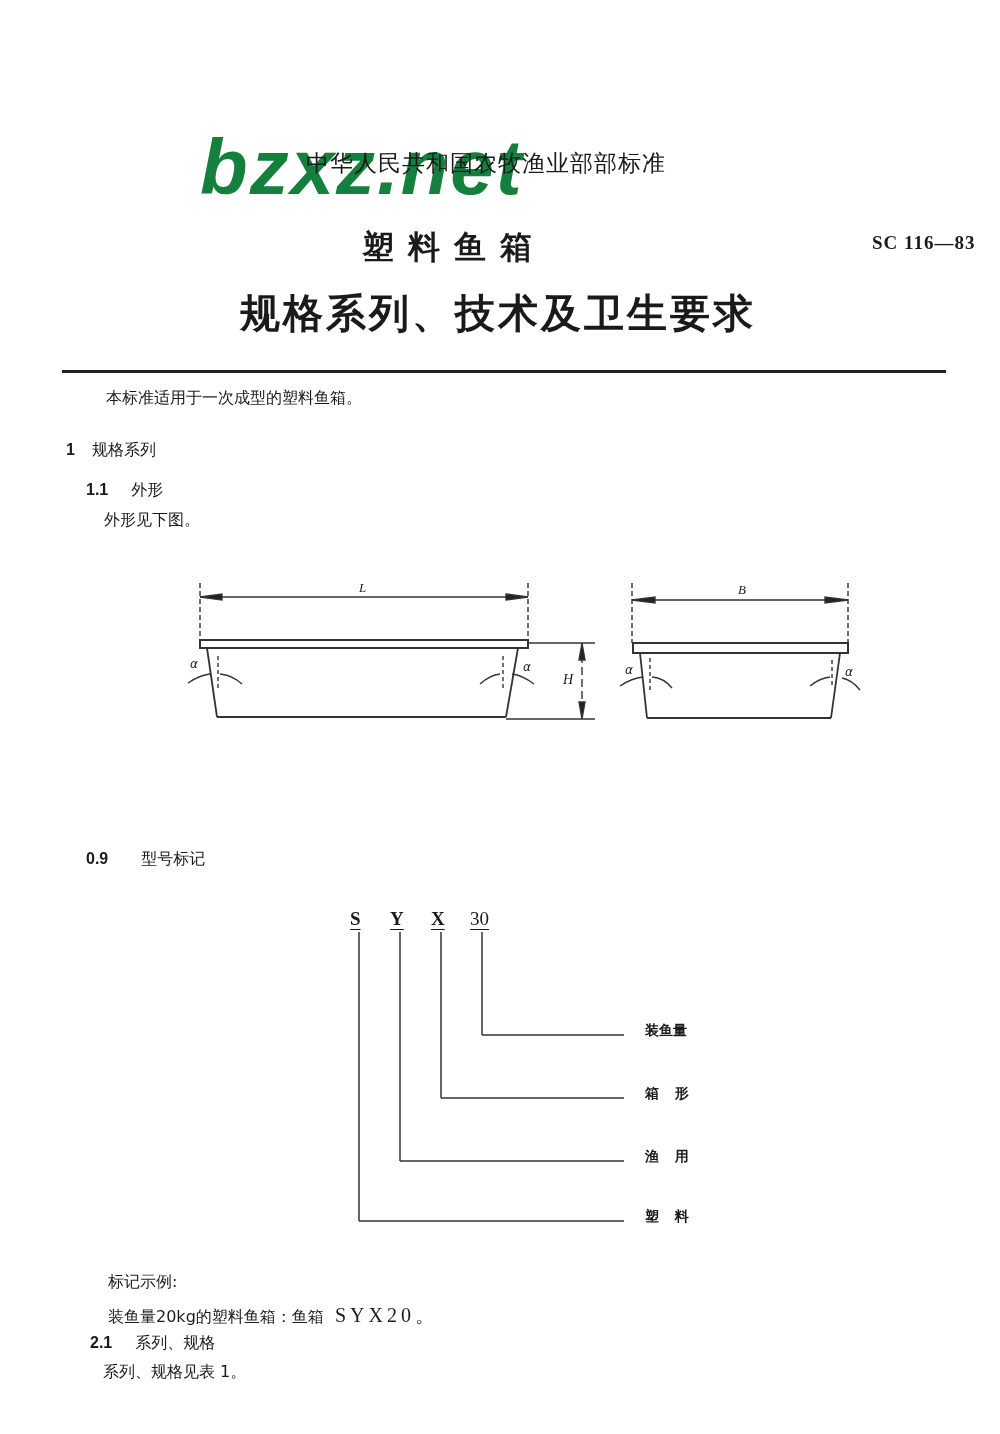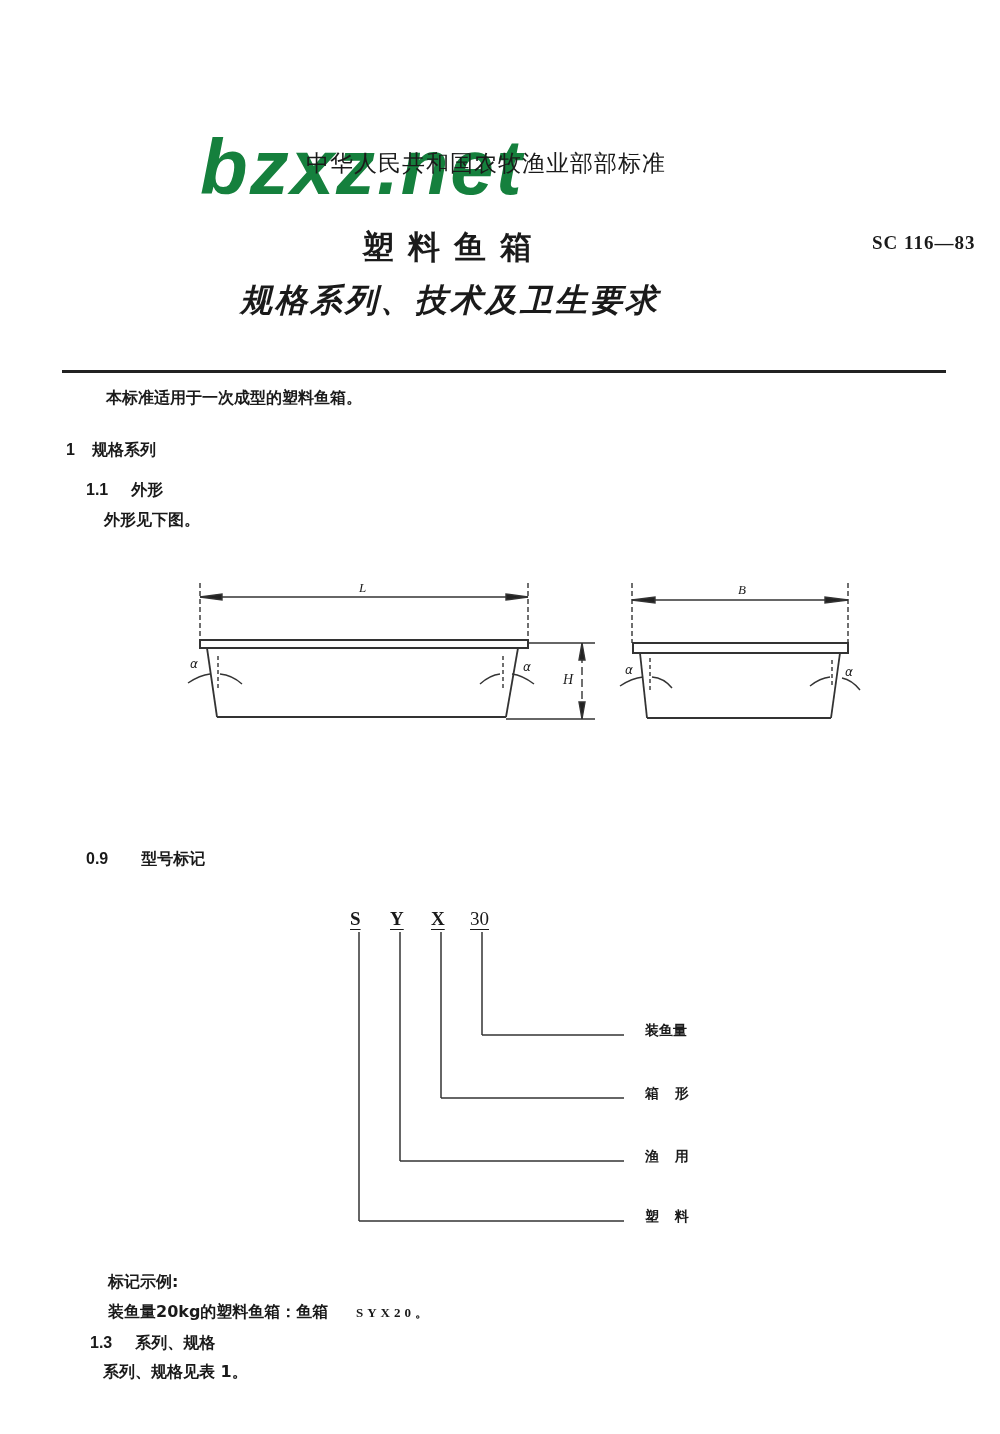--- a/index.html
+++ b/index.html
@@ -3,25 +3,25 @@
 <meta charset="utf-8">
 <style>
   html, body { margin:0; padding:0; background:#ffffff; }
   body { width:1000px; height:1434px; position:relative; overflow:hidden;
          font-family:"DejaVu Sans", sans-serif; color:#1a1a1a; }
   .abs { position:absolute; white-space:nowrap; }
   .watermark { left:200px; top:128px; font-size:78px; font-weight:bold; color:#15803d;
                font-family:"Liberation Sans", sans-serif; letter-spacing:2px; line-height:1;font-style:italic; }
   .issuer { left:262px; top:148px; font-size:23px; font-weight:normal; letter-spacing:1px;margin-left:44px; }
   .title1 { left:362px; top:226px; font-size:32px; font-weight:bold; letter-spacing:14px; }
-  .title2 { left:240px; top:279px; font-size:32px; font-weight:bold; letter-spacing:3px;font-style:italic; }
+  .title2 { left:240px; top:286px; font-size:40px; font-weight:bold; letter-spacing:3px; }
   .code { left:838px; top:232px; font-size:19px; font-weight:bold; font-family:Liberation Serif, serif; letter-spacing:1px;margin-left:34px; }
   .rule { left:62px; top:370px; width:884px; height:3px; background:#222; }
   .t { font-size:16px; }
-  .b { font-weight:bold; }
+  .b { font-weight:normal; }
   .num { font-family:"Liberation Sans", sans-serif; font-weight:bold; font-size:16px; display:inline-block; }
   svg { position:absolute; left:0; top:0; }
   .lbl { font-size:14px; font-weight:bold; }
   .codechar { font-family:"Liberation Serif", serif; font-weight:bold; font-size:19px; text-decoration:underline; text-underline-offset:4px; }
 </style>
 </head>
 <body>
 
 <div class="abs watermark">bzxz.net</div>
 <div class="abs issuer">中华人民共和国农牧渔业部部标准</div>
@@ -114,20 +114,20 @@
 <div class="abs codechar" style="left:431px; top:908px;">X</div>
 <div class="abs codechar" style="left:470px; top:908px; font-weight:normal;">30</div>
 <div class="abs lbl" style="left:645px; top:1022px; white-space:pre;">装鱼量</div>
 <div class="abs lbl" style="left:645px; top:1085px; white-space:pre; letter-spacing:2px;">箱  形</div>
 <div class="abs lbl" style="left:645px; top:1148px; white-space:pre; letter-spacing:2px;">渔  用</div>
 <div class="abs lbl" style="left:645px; top:1208px; white-space:pre; letter-spacing:2px;">塑  料</div>
 
 <div class="abs t b" style="left:108px; top:1272px;">标记示例:</div>
 <div class="abs t b" style="left:108px; top:1302px;">
   <span>装鱼量20kg的塑料鱼箱：鱼箱</span>
-  <span style="margin-left:22px; font-family:'Liberation Serif', serif; font-size:13px; letter-spacing:4px;">SYX20。</span>
+  <span style="margin-left:6px; font-family:'Liberation Serif', serif; font-size:20px; letter-spacing:4px;">SYX20。</span>
 </div>
 
 <div class="abs" style="left:90px; top:1333px;">
-  <span class="num">1.3</span>
+  <span class="num">2.1</span>
   <span class="t b" style="margin-left:18px;">系列、规格</span>
 </div>
 <div class="abs t b" style="left:103px; top:1362px;">系列、规格见表 1。</div>
 
 </body></html>

